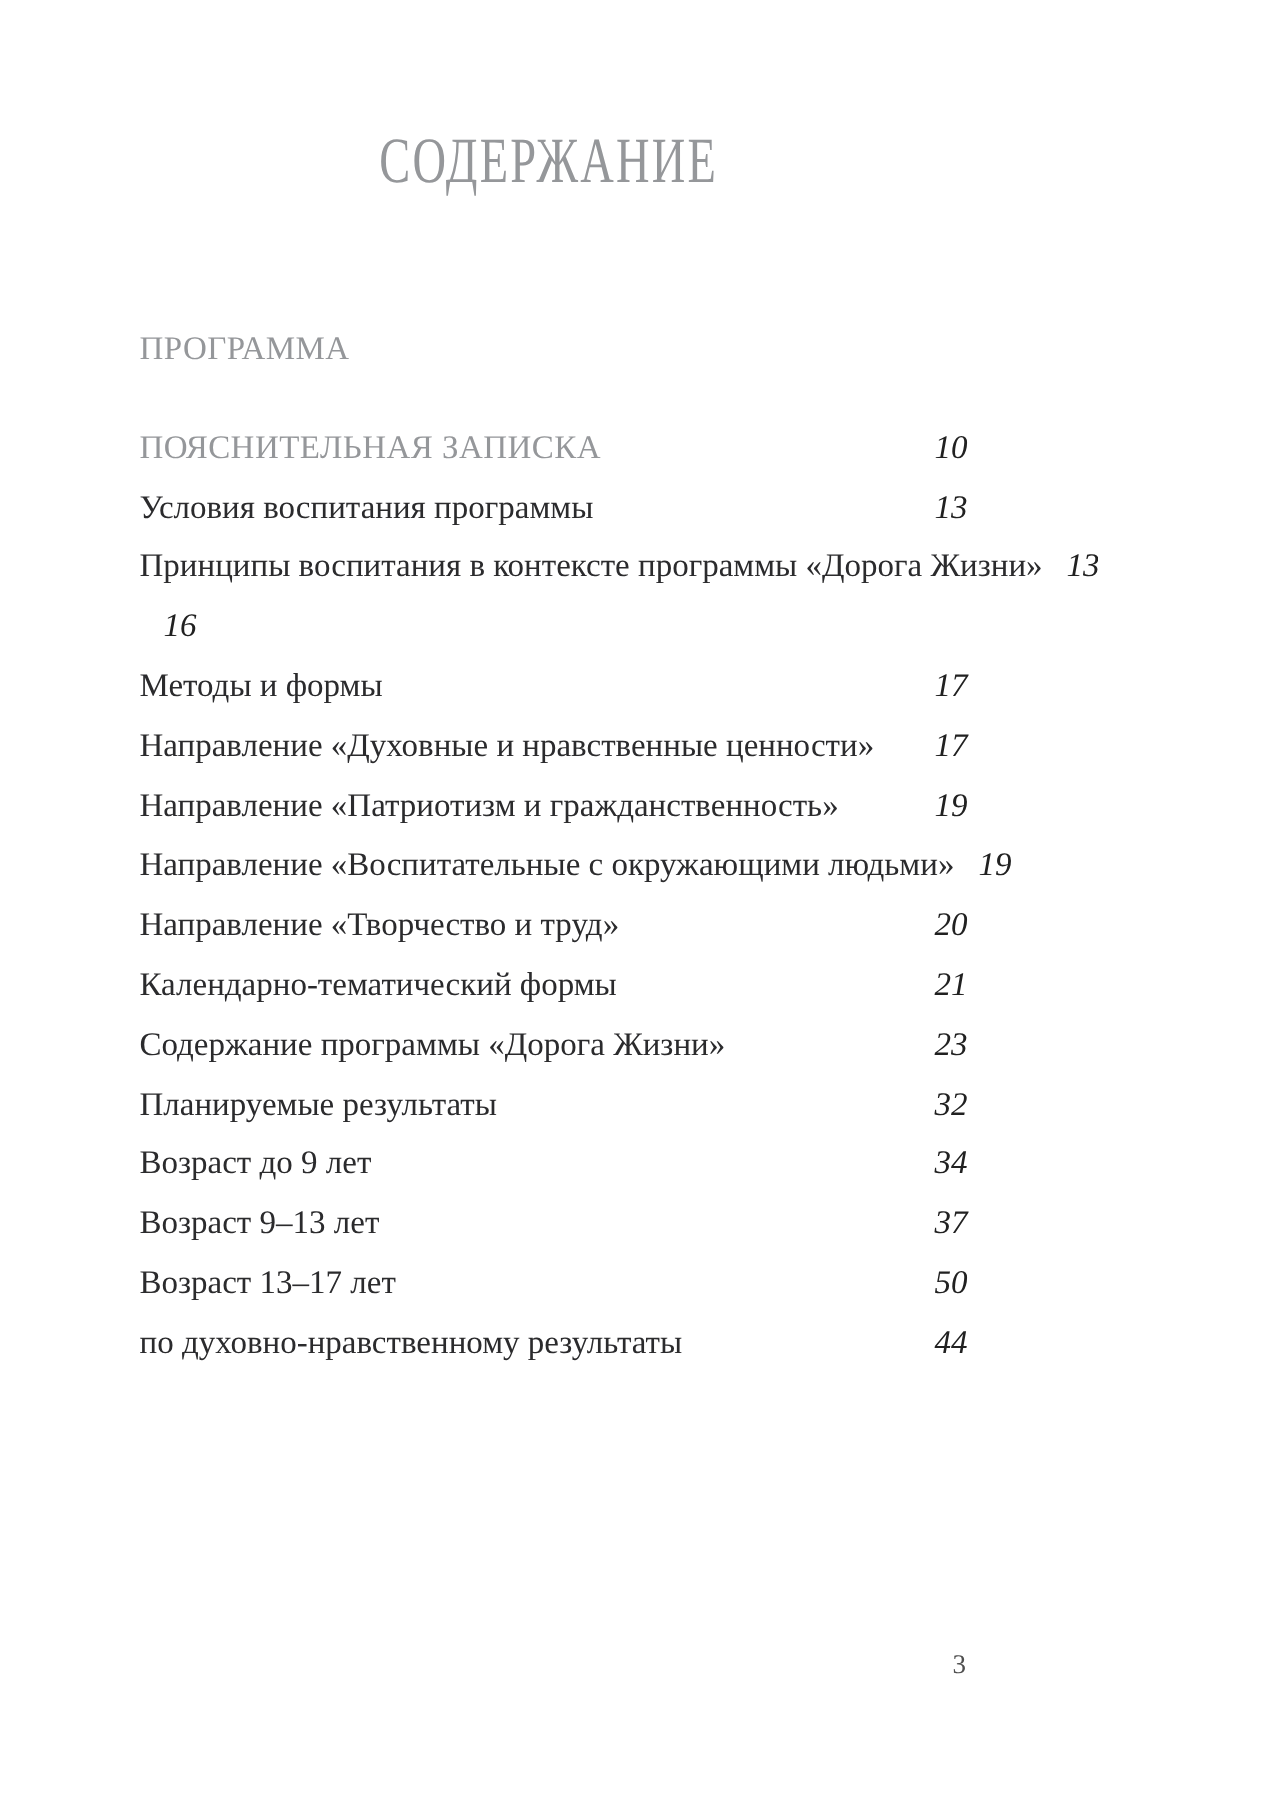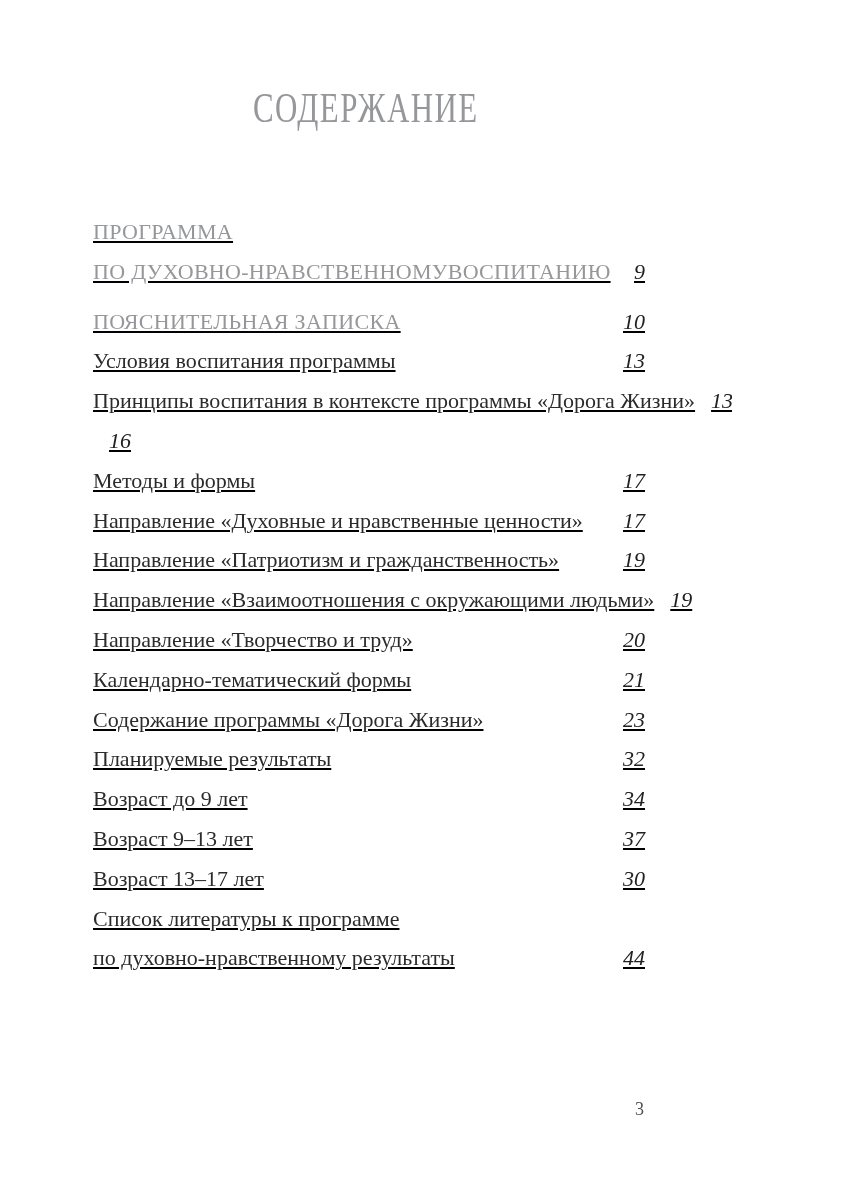--- a/index.html
+++ b/index.html
@@ -7,21 +7,20 @@
     padding: 0;
     background: #ffffff;
   }
   .page {
     position: relative;
     width: 732px;
     height: 1202px;
     background: #ffffff;
     overflow: hidden;
     font-family: "Liberation Serif", "DejaVu Serif", serif;
-    text-decoration: underline;
   }
   .title {
     margin: 0;
     padding-top: 82px;
     text-align: center;
     font-weight: 400;
     color: #95979a;
     font-size: 43px;
     letter-spacing: 2px;
     line-height: 52px;
@@ -36,21 +35,21 @@
     margin: 78px 87px 0 93px;
   }
   .row {
     display: flex;
     justify-content: space-between;
     align-items: flex-end;
     height: 39.8px;
     line-height: 39.8px;
     white-space: nowrap;
   }
-  .row.gap { margin-top: 10px; }
+  .row.gap { margin-top: 26px; }
   .label {
     font-size: 22px;
     color: #2b2b2d;
   }
   .row.gray .label {
     color: #95979a;
     letter-spacing: 0.3px;
   }
   .pagenum {
     font-size: 22px;
@@ -73,24 +72,20 @@
 <body>
 
 <div class="page">
   <h1 class="title"><span class="squeeze">СОДЕРЖАНИЕ</span></h1>
 
   <div class="toc" id="toc-list">
       <div class="row gray">
         <span class="label">ПРОГРАММА</span>
         <span class="pagenum"></span>
       </div>
-      <div class="row gray">
-        <span class="label">ПО ДУХОВНО-НРАВСТВЕННОМУВОСПИТАНИЮ</span>
-        <span class="pagenum">9</span>
-      </div>
       <div class="row gray gap">
         <span class="label">ПОЯСНИТЕЛЬНАЯ ЗАПИСКА</span>
         <span class="pagenum">10</span>
       </div>
       <div class="row">
         <span class="label">Условия воспитания программы</span>
         <span class="pagenum">13</span>
       </div>
       <div class="row">
         <span class="label">Принципы воспитания в контексте программы «Дорога Жизни»</span>
@@ -105,21 +100,21 @@
       </div>
       <div class="row">
         <span class="label">Направление «Духовные и нравственные ценности»</span>
         <span class="pagenum">17</span>
       </div>
       <div class="row">
         <span class="label">Направление «Патриотизм и гражданственность»</span>
         <span class="pagenum">19</span>
       </div>
       <div class="row">
-        <span class="label">Направление «Взаимоотношения с окружающими людьми»</span>
+        <span class="label">Направление «Воспитательные с окружающими людьми»</span>
         <span class="pagenum">19</span>
       </div>
       <div class="row">
         <span class="label">Направление «Творчество и труд»</span>
         <span class="pagenum">20</span>
       </div>
       <div class="row">
         <span class="label">Календарно-тематический формы</span>
         <span class="pagenum">21</span>
       </div>
@@ -134,25 +129,21 @@
       <div class="row">
         <span class="label">Возраст до 9 лет</span>
         <span class="pagenum">34</span>
       </div>
       <div class="row">
         <span class="label">Возраст 9–13 лет</span>
         <span class="pagenum">37</span>
       </div>
       <div class="row">
         <span class="label">Возраст 13–17 лет</span>
-        <span class="pagenum">30</span>
-      </div>
-      <div class="row">
-        <span class="label">Список литературы к программе</span>
-        <span class="pagenum"></span>
+        <span class="pagenum">50</span>
       </div>
       <div class="row">
         <span class="label">по духовно-нравственному результаты</span>
         <span class="pagenum">44</span>
       </div>
     </div>
 
   <div class="footer">3</div>
 </div>
 

